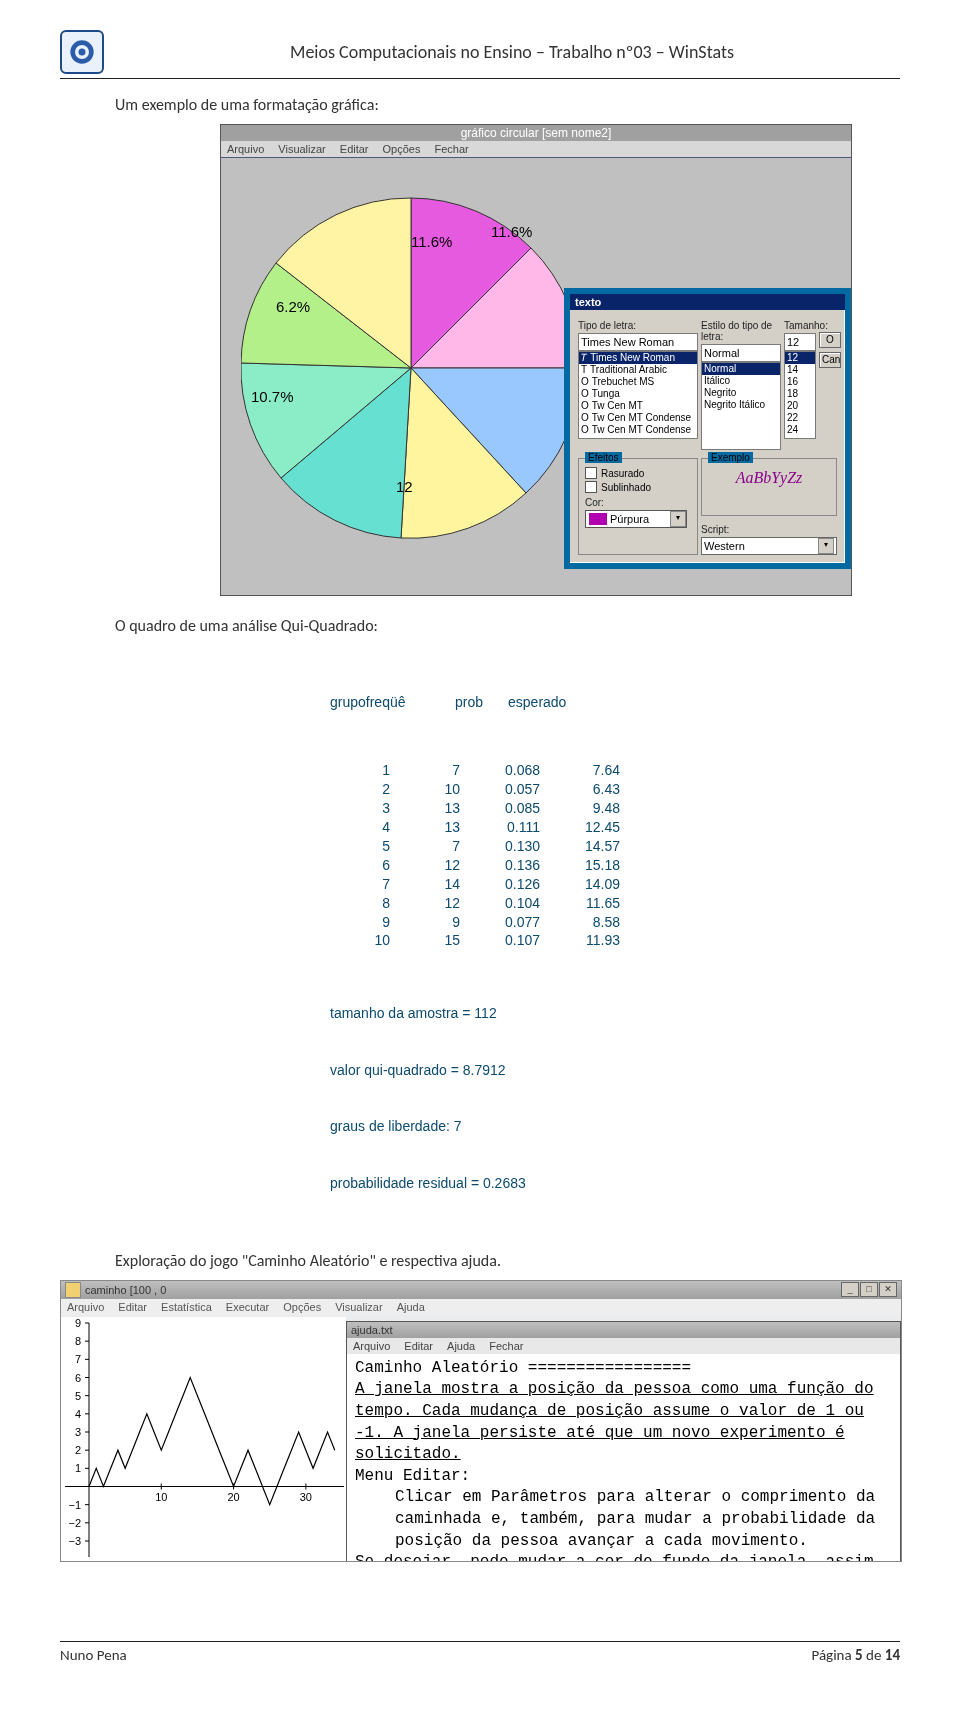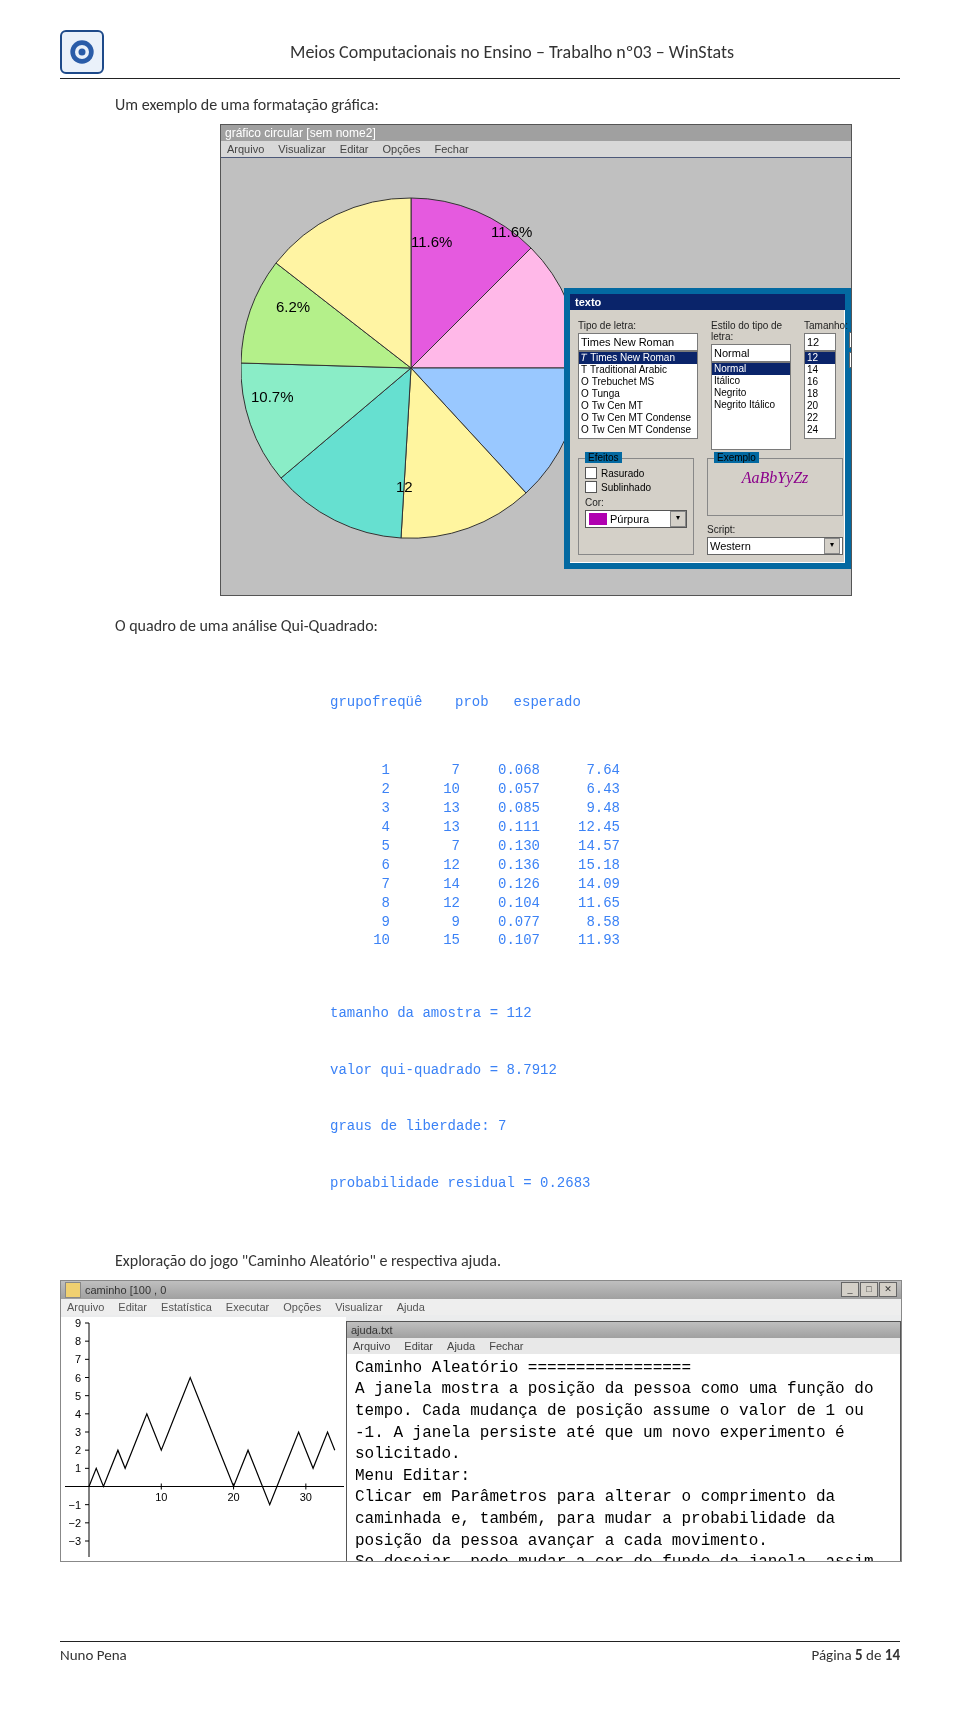--- a/index.html
+++ b/index.html
@@ -6,48 +6,48 @@
 .page { padding:30px 60px 10px 60px; position:relative; min-height:1680px; box-sizing:border-box; }
 .header { display:flex; align-items:center; margin-bottom:4px; }
 .logo { width:40px; height:40px; border:2px solid #1e4a8a; border-radius:6px; display:flex; align-items:center; justify-content:center; margin-right:20px; flex-shrink:0; background:#eaf1fa; }
 .logo svg { width:28px; height:28px; }
 .header-title { font-size:18px; text-align:center; flex:1; }
 .hr-line { border:none; border-top:1.5px solid #222; margin:2px 0 16px 0; }
 .body-text { font-size:16px; margin-left:55px; margin-bottom:10px; }
 
 
 .ss1 { width:630px; height:470px; background:linear-gradient(#4e5a7a,#3f4a68); margin-left:160px; position:relative; overflow:hidden; font-family:Tahoma,Arial,sans-serif; font-size:11px; color:#000; border:1px solid #555; }
-.ss1-titlebar { display:flex; align-items:center; background:#a0a0a0; color:#fff; font-size:12px; height:16px; padding:0 4px; }
+.ss1-titlebar { display:flex; align-items:center; background:#a0a0a0; color:#fff; font-size:12px; height:16px; padding:0 4px;justify-content:center; }
 .ss1-menubar { display:flex; gap:14px; background:#d8d8d8; color:#444; padding:2px 6px; font-size:11px; }
 .ss1-canvas { position:absolute; left:0; top:33px; right:0; bottom:0; background:#c0c0c0; }
 .pie-wrap { position:absolute; left:20px; top:10px; }
 .pie-label { position:absolute; font-size:15px; color:#000; }
 .font-dialog { position:absolute; right:0; top:130px; width:275px; background:#d4d0c8; border:6px solid #0369a1; box-shadow:-1px -1px #fff inset; }
 .fd-title { background:#0a246a; color:#fff; font-weight:bold; padding:2px 5px; font-size:11px; }
 .fd-body { padding:10px 8px 8px 8px; }
-.fd-row { display:flex; gap:13px; }
+.fd-row { display:flex; gap:3px; }
 .fd-col { display:flex; flex-direction:column; }
 .fd-lbl { font-size:10px; margin-bottom:2px; color:#222; }
 .fd-input { border:1px solid #7a7a7a; background:#fff; font-size:11px; padding:1px 2px; height:14px; }
 .fd-list { border:1px solid #7a7a7a; background:#fff; font-size:10px; height:86px; overflow:hidden; }
 .fd-list-item { padding:0 2px; display:flex; align-items:center; gap:3px; line-height:12px; }
 .fd-sel { background:#0a246a; color:#fff; }
 .fd-btn { background:#d4d0c8; border:1px solid #666; padding:1px 2px; font-size:10px; height:16px; box-shadow:1px 1px #fff inset; text-align:center; box-sizing:border-box; }
 .fd-group { border:1px solid #888; border-top-color:#888; margin-top:8px; padding:6px 6px; position:relative; }
 .fd-group-title { position:absolute; top:-7px; left:6px; background:#0369a1; padding:0 3px; font-size:10px; }
 .fd-check { display:flex; align-items:center; gap:4px; font-size:10px; margin:2px 0; }
 .fd-checkbox { width:10px; height:10px; border:1px solid #555; background:#fff; }
 .fd-color { display:flex; align-items:center; border:1px solid #555; height:16px; width:100px; background:#fff; margin-top:2px; }
 .fd-color-sw { width:18px; height:12px; background:#b000b0; margin:0 3px; }
 .fd-sample { text-align:center; font-family:"Times New Roman",serif; font-style:italic; color:#8b008b; font-size:16px; padding:4px 0; }
 .fd-script { display:flex; align-items:center; border:1px solid #666; background:#fff; height:16px; width:130px; padding:0 2px; margin-top:2px; }
 .fd-dd-arrow { width:14px; height:14px; background:#d4d0c8; border:1px solid #888; text-align:center; font-size:8px; line-height:12px; margin-left:auto; }
 
 
-.qq-block { margin:20px 0 20px 270px; font-family:Liberation Mono, monospace; font-size:14px; color:#3b82f6; line-height:1.35; white-space:pre; }
+.qq-block { margin:20px 0 20px 270px; font-family:Liberation Sans, sans-serif; font-size:14px; color:#0c4a6e; line-height:1.35; white-space:pre; }
 .qq-heading { display:flex; gap:25px; margin-bottom:12px; }
 .qq-heading span:first-child { width:100px; }
 .qq-table { margin-bottom:16px; }
 .qq-row { display:flex; }
 .qq-idx { width:60px; text-align:right; padding-right:20px; }
 .qq-val { width:50px; text-align:right; }
 .qq-prob { width:80px; text-align:right; }
 .qq-esp { width:80px; text-align:right; }
 
 
@@ -295,25 +295,25 @@
       <div class="help-menu">
         <span>Arquivo</span>
         <span>Editar</span>
         <span>Ajuda</span>
         <span>Fechar</span>
       </div>
       <div class="help-body">
 <span>Caminho Aleatório</span>
 <span>=================</span>
 
-<span style="display:block; white-space:normal;">A janela mostra a posição da pessoa como uma função do tempo. Cada mudança de posição assume o valor de 1 ou -1. A janela persiste até que um novo experimento é solicitado.</span>
+<span style="display:block; white-space:normal;text-decoration:underline;">A janela mostra a posição da pessoa como uma função do tempo. Cada mudança de posição assume o valor de 1 ou -1. A janela persiste até que um novo experimento é solicitado.</span>
 
 <span>Menu Editar:</span>
 
-<span style="display:block; white-space:normal;">Clicar em Parâmetros para alterar o comprimento da caminhada e, também, para mudar a probabilidade da posição da pessoa avançar a cada movimento.</span>
+<span style="display:block; white-space:normal;margin-left:40px;">Clicar em Parâmetros para alterar o comprimento da caminhada e, também, para mudar a probabilidade da posição da pessoa avançar a cada movimento.</span>
 
 <span style="display:block; white-space:normal;">Se desejar, pode mudar a cor de fundo da janela, assim como a</span>
       </div>
     </div>
   </div>
 
   <div class="footer">
     <hr class="footer-line">
     <div class="footer-row">
       <span>Nuno Pena</span>

